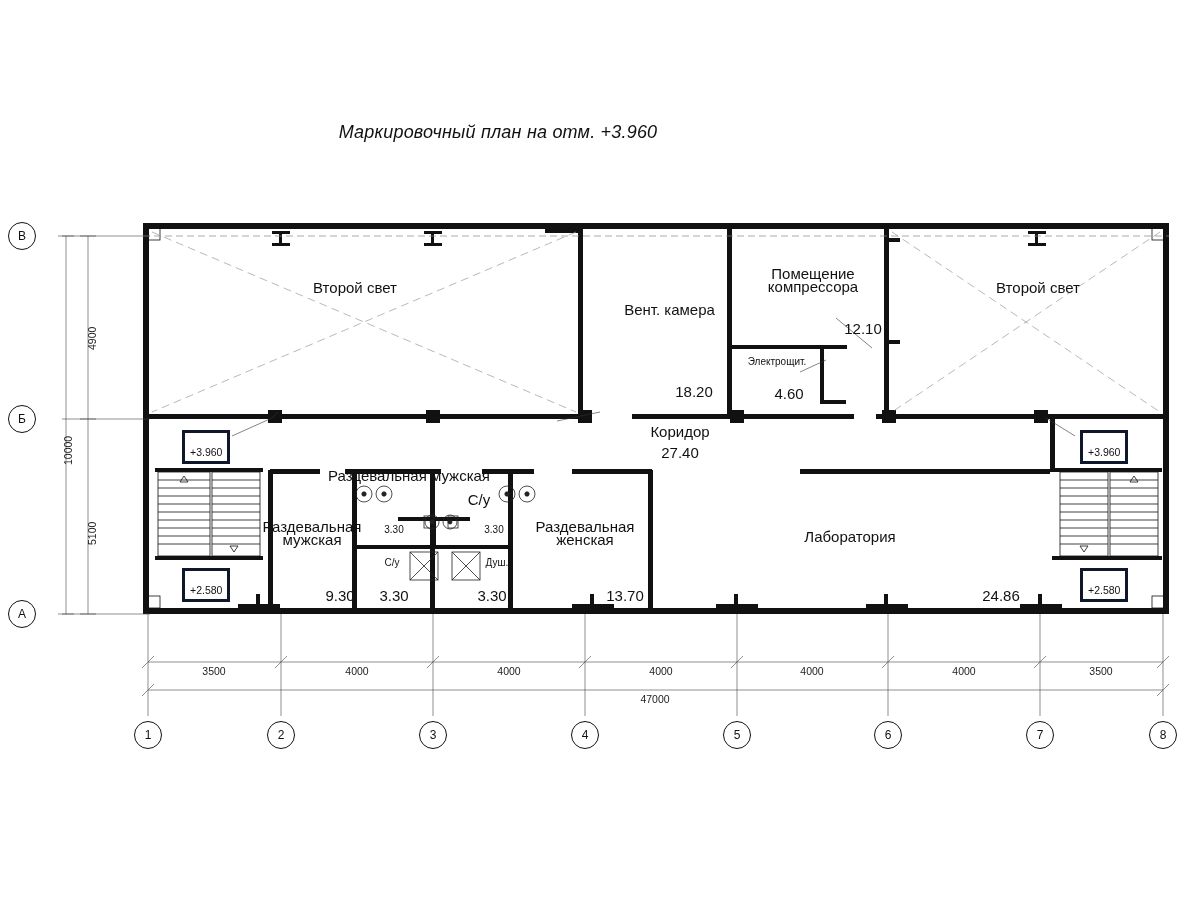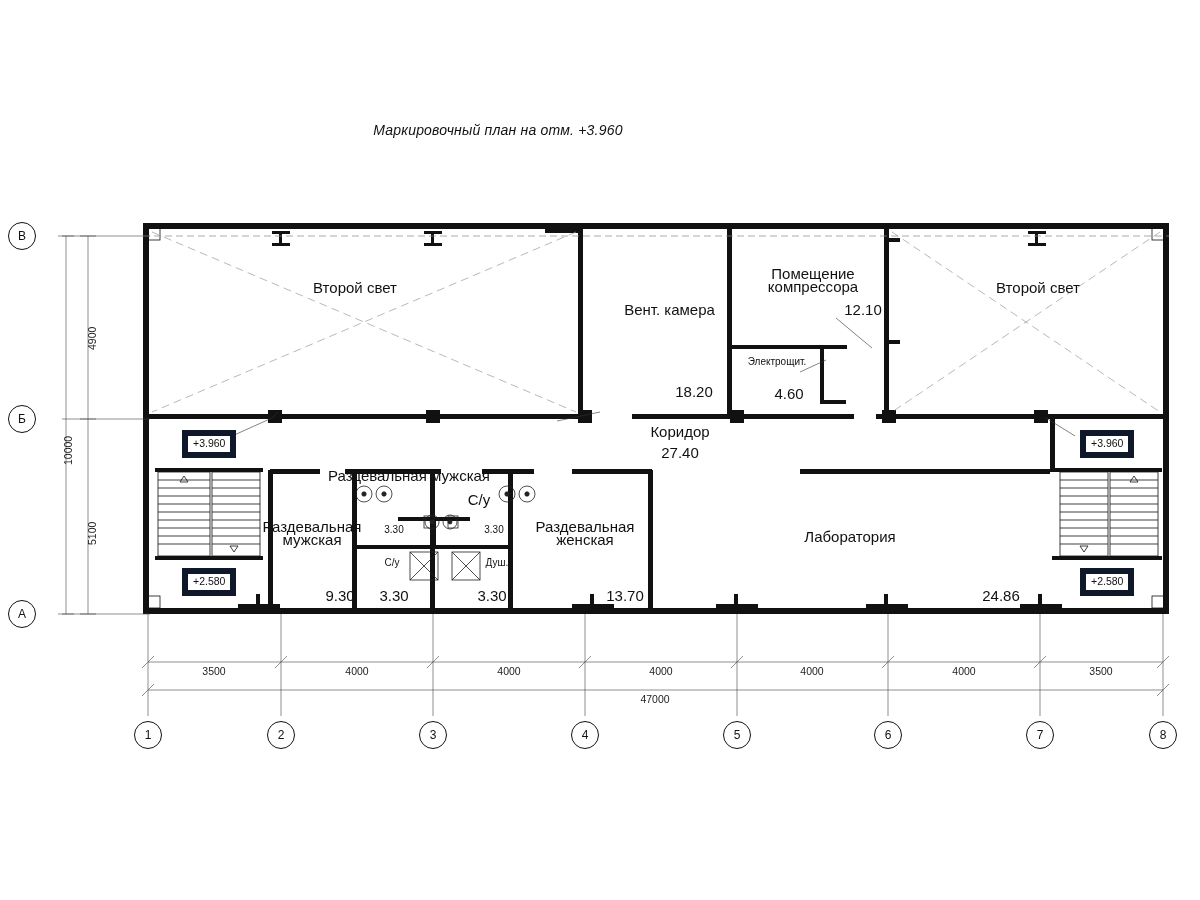--- a/index.html
+++ b/index.html
@@ -21,44 +21,44 @@
     width: 1200px;
     height: 900px;
   }
   .title {
     position: absolute;
     left: 0;
     top: 122px;
     width: 996px;
     text-align: center;
     font-style: italic;
-    font-size: 14px;
+    font-size: 18px;
     letter-spacing: 0.2px;
     color: #111;
   }
   .lbl {
     position: absolute;
     font-size: 15px;
     color: #111;
     white-space: nowrap;
     line-height: 13px;
   }
   .lbl.center { transform: translateX(-50%); }
   .lbl.small { font-size: 10px; text-align: center; }
   .lbl.dim { font-size: 10.5px; color: #222; }
   .lbl.vert {
     transform-origin: left top;
     transform: rotate(-90deg);
   }
   .elev-box {
     position: absolute;
-    border: 6px solid #0f172a;
+    border: 3px solid #0f172a;
     background: #fff;
     font-size: 10.5px;
-    padding: 2px 5px 3px 5px;
+    padding: 14px 5px 3px 5px;
     line-height: 11px;
     color: #111;
     white-space: nowrap;
     text-align: center;
   }
   .axis-circle {
     position: absolute;
     width: 26px;
     height: 26px;
     border: 1px solid #111;
@@ -335,21 +335,21 @@
 <div class="lbl center" style="left:312px; top:520px; text-align:center;">Раздевальная<br>мужская</div>
 <div class="lbl center" style="left:409px; top:469px;">Раздевальная
 мужская</div>
 <div class="lbl center" style="left:479px; top:493px;">С/у</div>
 <div class="lbl center small" style="left:392px; top:556px;">С/у</div>
 <div class="lbl center small" style="left:497px; top:556px;">Душ.</div>
 <div class="lbl center" style="left:585px; top:520px; text-align:center;">Раздевальная<br>женская</div>
 <div class="lbl center" style="left:850px; top:530px;">Лаборатория</div>
 
 <div class="lbl center" style="left:694px; top:385px;">18.20</div>
-<div class="lbl center" style="left:863px; top:303px;text-align:center;">12.10</div>
+<div class="lbl center" style="left:863px; top:322px;text-align:center;">12.10</div>
 <div class="lbl center" style="left:789px; top:387px;">4.60</div>
 <div class="lbl center" style="left:680px; top:446px;">27.40</div>
 <div class="lbl center small" style="left:394px; top:523px;">3.30</div>
 <div class="lbl center small" style="left:494px; top:523px;">3.30</div>
 <div class="lbl center" style="left:340px; top:589px;">9.30</div>
 <div class="lbl center" style="left:394px; top:589px;">3.30</div>
 <div class="lbl center" style="left:492px; top:589px;">3.30</div>
 <div class="lbl center" style="left:625px; top:589px;">13.70</div>
 <div class="lbl center" style="left:1001px; top:589px;">24.86</div>
 

